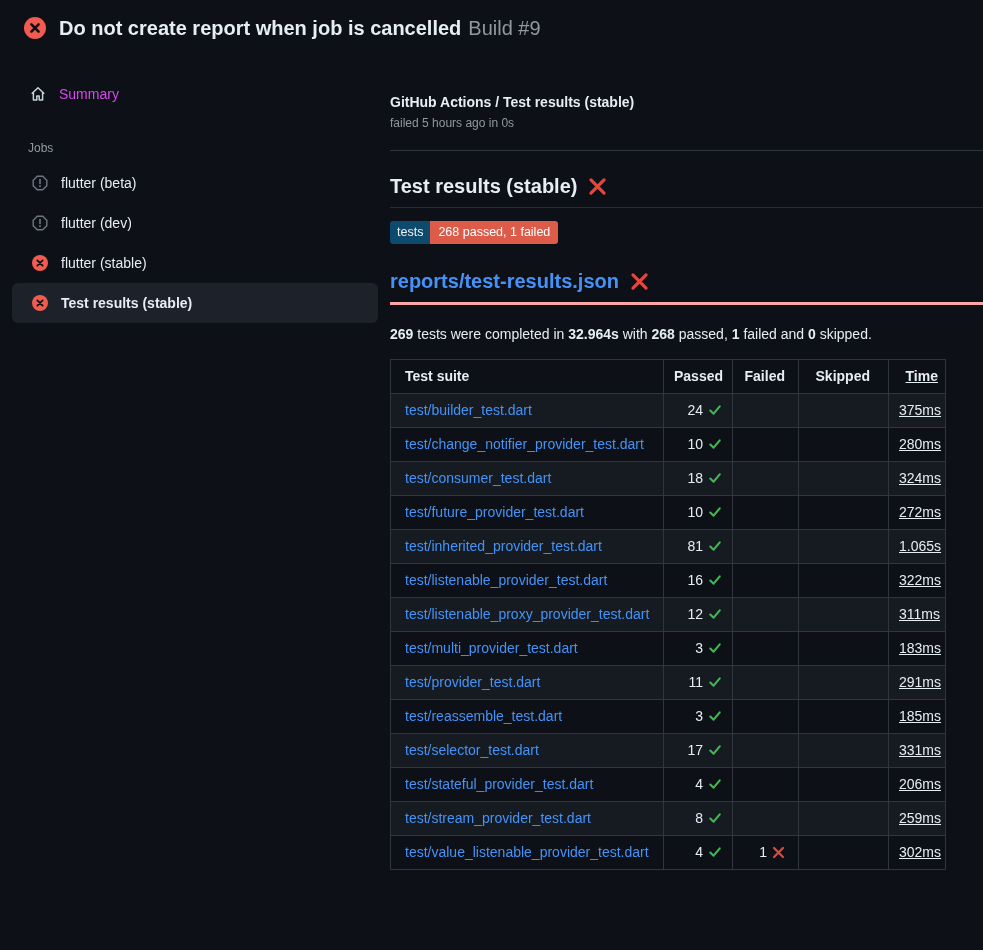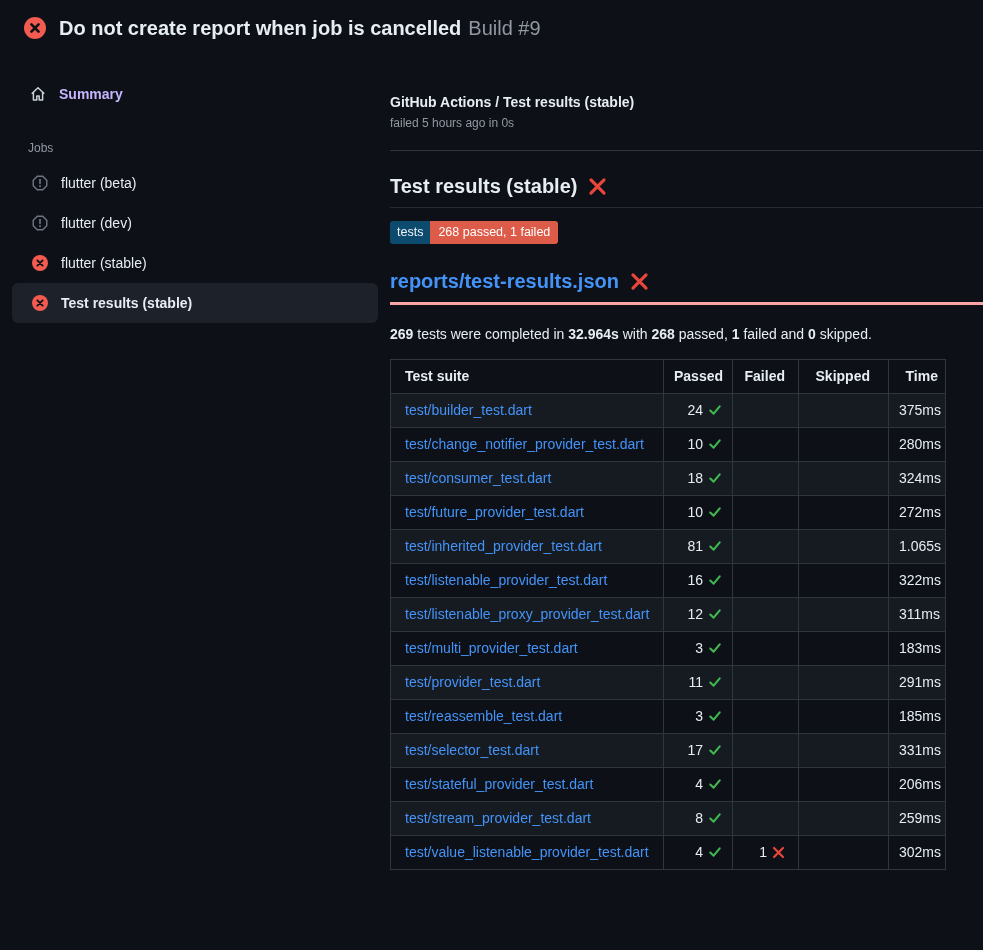--- a/index.html
+++ b/index.html
@@ -27,21 +27,21 @@
   .layout { display:flex; align-items:flex-start; }
   .sidebar { width:390px; flex:0 0 390px; padding-top:25px; }
   .main { flex:1; padding-top:38px; }
 
   
   .summary-row {
     display:flex; align-items:center; gap:13px;
     padding:4px 0 4px 30px; height:26px;
     cursor:pointer;
   }
-  .summary-row span { font-size:14px; font-weight:700; color:#c4b5fd; }
+  .summary-row span { font-size:14px; font-weight:400; color:#d946ef; }
   .jobs-label {
     margin-top:34px; padding-left:28px;
     font-size:12px; color:#9198a1; height:16px;
   }
   .jobs-list { margin-top:6px; }
   .job-item {
     display:flex; align-items:center; gap:13px;
     height:40px; padding-left:20px; margin:0 12px 0 12px;
     border-radius:6px; cursor:pointer;
   }
@@ -92,21 +92,21 @@
     height:34px;
     padding:6px 10px;
     white-space:nowrap;
     overflow:hidden;
   }
   .results th { font-weight:700; color:#e6edf3; background:#0d1117; }
   .results .col-suite   { width:273px; text-align:left; padding-left:14px; }
   .results .col-passed  { width:69px;  text-align:right; }
   .results .col-failed  { width:66px;  text-align:right; padding-right:13px; }
   .results .col-skipped { width:90px;  text-align:right; padding-right:18px; }
-  .results .col-time    { width:57px;  text-align:right; padding-right:7px; }
+  .results .col-time    { width:57px;  text-align:right; padding-right:7px;text-decoration:underline; }
   .results tbody tr:nth-child(odd)  { background:#161b22; }
   .results tbody tr:nth-child(even) { background:#0d1117; }
   .results td.col-suite a { color:#4493f8; text-decoration:none; cursor:pointer; }
   .num-cell { display:inline-flex; align-items:center; justify-content:flex-end; gap:5px; }
   .num-cell .num { color:#e6edf3; }
 </style>
 </head>
 <body>
 
 <svg width="0" height="0" style="position:absolute">

